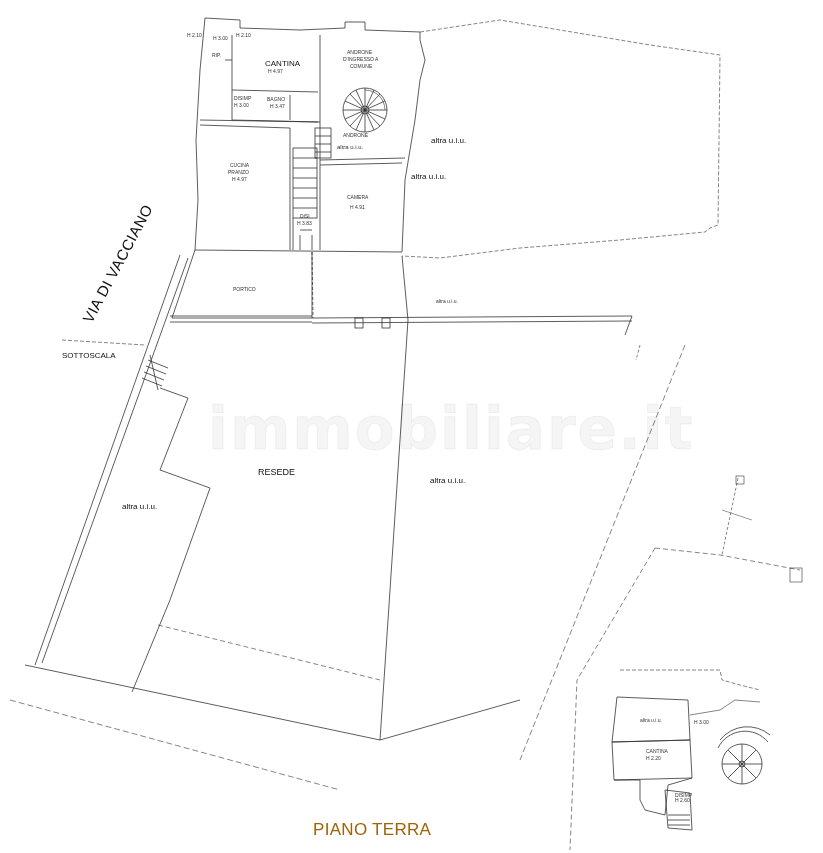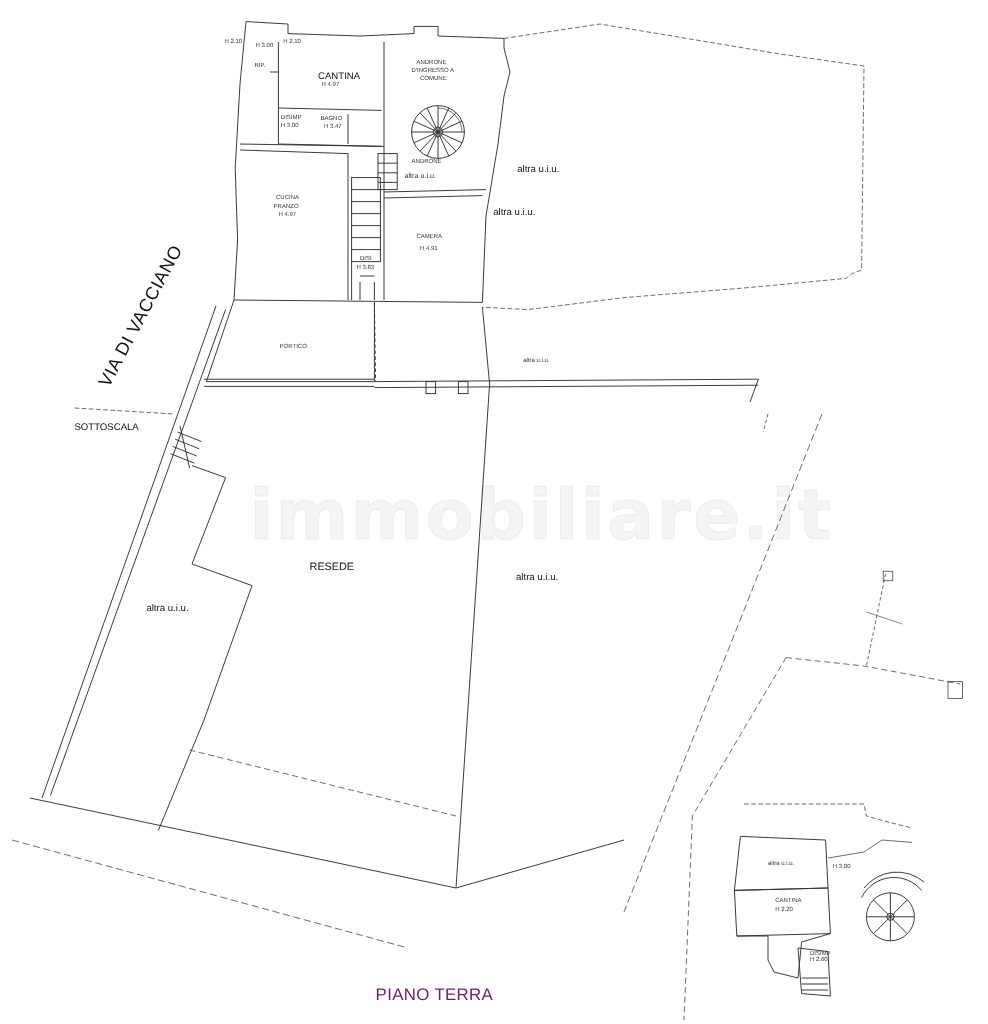--- a/index.html
+++ b/index.html
@@ -2,21 +2,21 @@
 <html><head>
 <meta charset="utf-8">
 <style>
   html, body { margin:0; padding:0; background:#ffffff; }
   body { width:823px; height:853px; position:relative; overflow:hidden; font-family:"Liberation Sans", sans-serif; }
   svg.plan { position:absolute; left:0; top:0; }
   .lbl { position:absolute; color:#222; white-space:nowrap; font-family:"Liberation Sans", sans-serif; line-height:1; }
   .tiny { font-size:5px; color:#333; }
   .small { font-size:8px; color:#111; }
   .med { font-size:9px; color:#111; }
-  .big { font-size:14px; color:#701a75; letter-spacing:0.3px; }
+  .big { font-size:17px; color:#a16207; letter-spacing:0.3px; }
   .street { font-size:15px; color:#111; transform-origin:left top; transform:rotate(-62deg); letter-spacing:0.5px; }
   .watermark { position:absolute; left:208px; top:395px; font-size:58px; font-weight:bold; color:rgba(0,0,0,0.04); letter-spacing:2px; font-family:"DejaVu Sans", sans-serif; -webkit-text-stroke:1px rgba(0,0,0,0.05); }
 </style>
 </head>
 <body>
 
 <svg class="plan" width="823" height="853" viewBox="0 0 823 853" xmlns="http://www.w3.org/2000/svg">
   <g fill="none" stroke="#333" stroke-width="0.8">
 
     <path d="M205 18 L240 20 L240 28 L300 30 L345 28 L345 22 L365 22 L365 30 L420 32 L420 40 L425 60 L420 80 L415 120 L410 150 L405 180 L402 252 L195 250 L198 200 L196 140 L200 70 L205 18 Z"></path>

